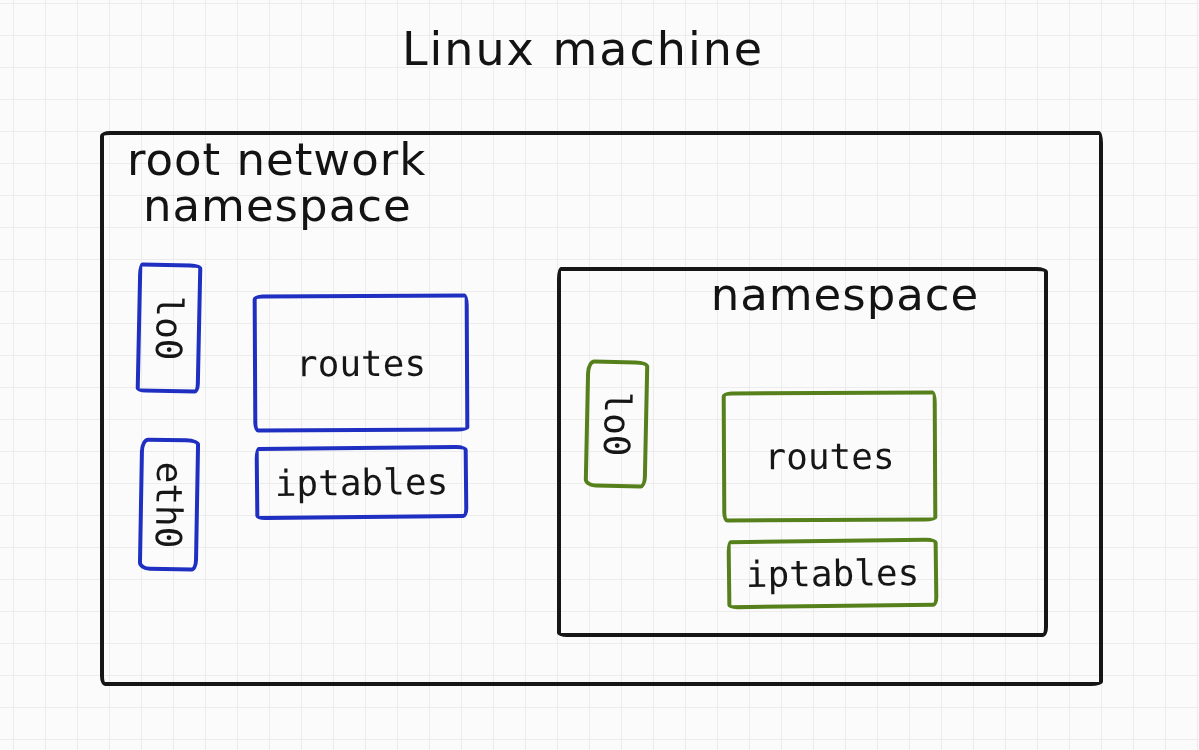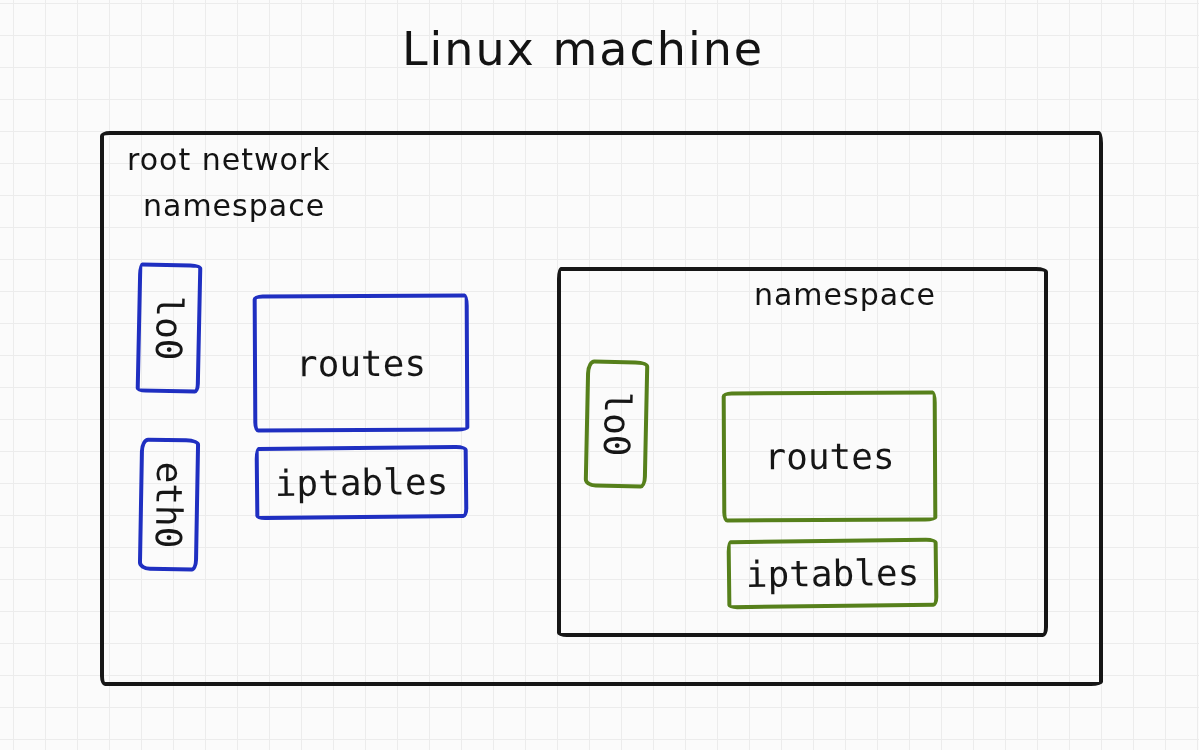--- a/index.html
+++ b/index.html
@@ -30,21 +30,21 @@
   .blue{border:4.5px solid #1f2fc1;}
   .green{border:4.5px solid #56801b;}
   .r1{border-radius:10px 4px 12px 5px / 5px 12px 4px 10px;}
   .r2{border-radius:4px 12px 5px 10px / 12px 5px 10px 4px;}
   .r3{border-radius:8px 14px 6px 12px / 14px 6px 12px 8px;}
 
   .outer-box{left:100px;top:131px;width:1003px;height:555px;}
   .container-box{left:557px;top:267px;width:491px;height:370px;}
 
   .ns-label{
-    position:absolute;font-size:30px;letter-spacing:1px;line-height:46px;
+    position:absolute;font-size:45px;letter-spacing:1px;line-height:46px;
     color:#131313;white-space:nowrap;
   }
   .root-label{left:127px;top:137px;}
   .root-label .line2{padding-left:16px;}
   .container-label{left:645px;top:272px;width:400px;text-align:center;}
 
   .mono{
     font-family:"DejaVu Sans Mono",monospace;
     font-size:36px;color:#161616;
   }

